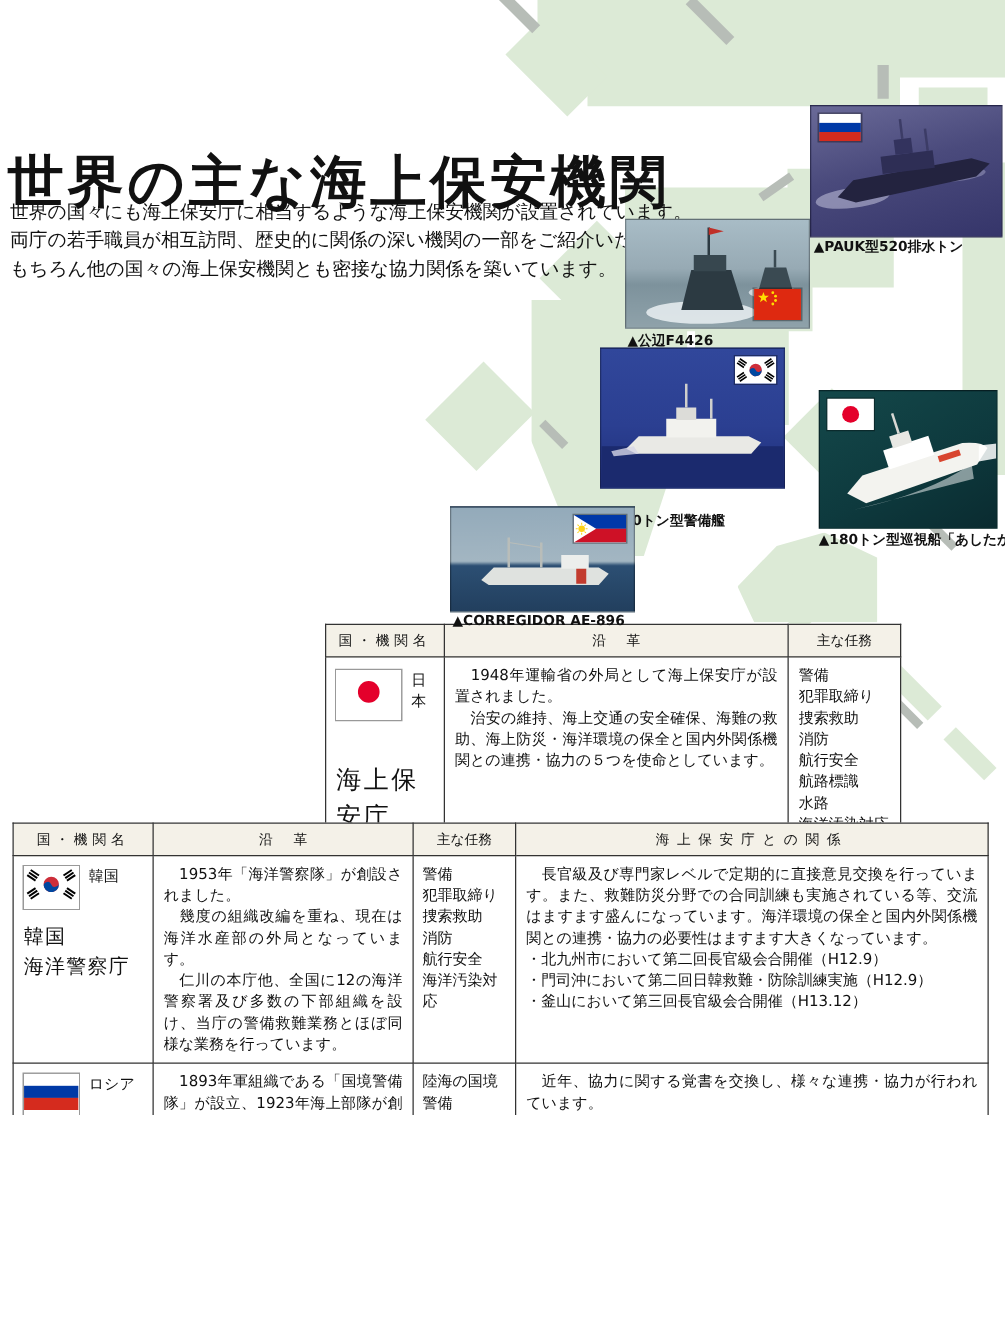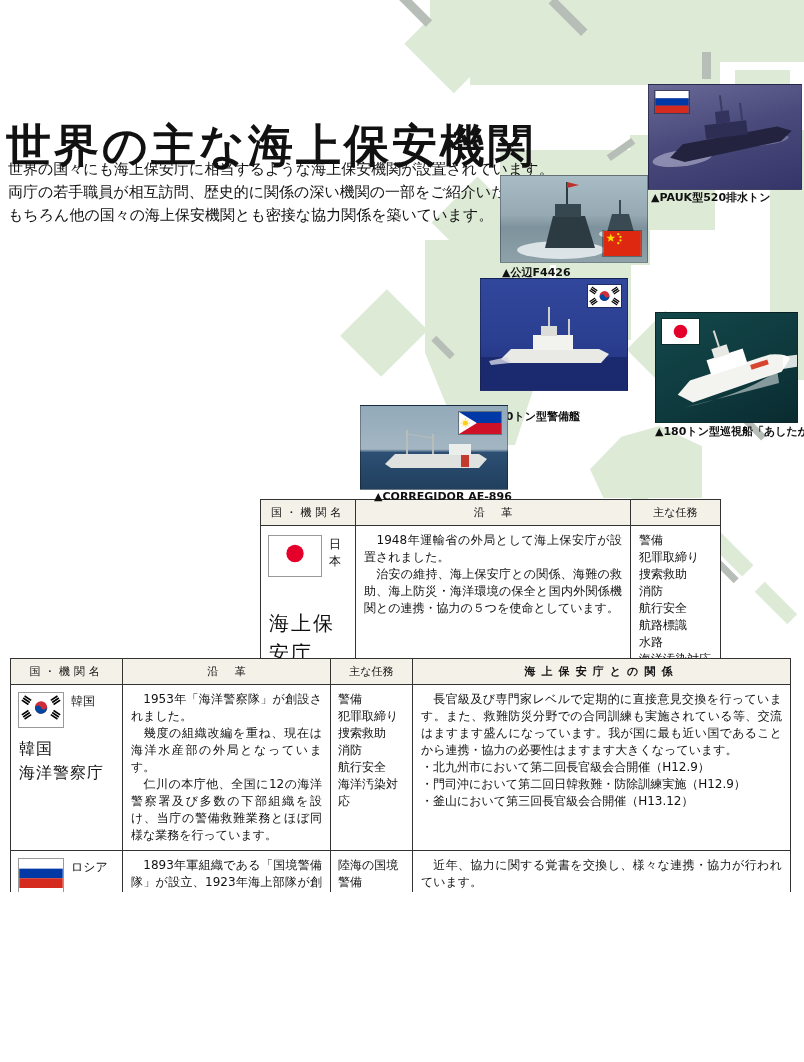--- a/index.html
+++ b/index.html
@@ -27,21 +27,21 @@
   .p-phil{background:linear-gradient(#93aaba 0%,#a3b6c2 52%,#2c4f73 56%,#223f5e 100%);}
   
   table{border-collapse:collapse;table-layout:fixed;background:#fff;}
   .jp-table{position:absolute;left:260px;top:499px;z-index:2;width:460px;}
   .main-table{position:absolute;left:10px;top:658px;z-index:2;width:780px;}
   th,td{border:1px solid #333;font-weight:normal;}
   th{background:#f4f1e8;font-size:11px;text-align:center;padding:5px 2px;}
   td{vertical-align:top;padding:6px 8px;font-size:12px;line-height:17px;}
   .ls-name{letter-spacing:.35em;}
   .ls-hist{letter-spacing:1.5em;text-indent:1.5em;}
-  .ls-rel{letter-spacing:.55em;font-weight:bold;}
+  .ls-rel{letter-spacing:.55em;}
   .pre{white-space:pre-line;}
   .just{text-align:justify;}
   .flagrow{display:flex;align-items:flex-start;gap:8px;margin:2px 0 10px 0;}
   .flagbox{position:relative;flex:0 0 auto;box-shadow:0 0 0 1px rgba(0,0,0,.4);}
   .flaglabel{font-size:12px;}
   .agency{font-size:16px;line-height:1.5;letter-spacing:1px;white-space:pre-line;}
   .agency-jp{font-size:20px;letter-spacing:2px;margin-top:32px;}
 </style>
 </head>
 <body>
@@ -213,21 +213,21 @@
           <line x1="3" y1="21" x2="6" y2="21"></line>
             <line x1="18" y1="21" x2="21" y2="21"></line>
           <line x1="5.6" y1="14.6" x2="7.8" y2="16.8"></line>
             <line x1="16.2" y1="25.2" x2="18.4" y2="27.4"></line>
           <line x1="5.6" y1="27.4" x2="7.8" y2="25.2"></line>
             <line x1="16.2" y1="16.8" x2="18.4" y2="14.6"></line>
         </g>
       </svg>
     </div>
   </div>
-  <div class="caption" style="left:374px;top:490px;">▲CORREGIDOR AE-896</div>
+  <div class="caption" style="left:362px;top:490px;">▲CORREGIDOR AE-896</div>
 
   <table class="jp-table">
     <colgroup>
         <col style="width:95px;">
         <col style="width:275px;">
         <col style="width:90px;">
       </colgroup>
     <tbody>
         <tr>
       <th class="ls-name">国・機関名</th>
@@ -241,21 +241,21 @@
             <svg width="52" height="35" viewBox="0 0 60 40">
                   <rect width="60" height="40" fill="#ffffff"></rect>
                   <circle cx="30" cy="20" r="10" fill="#e4002b"></circle>
                 </svg>
           </div>
           <span class="flaglabel">日本</span>
         </div>
         <div class="agency agency-jp">海上保安庁</div>
       </td>
       <td class="pre just">　1948年運輸省の外局として海上保安庁が設置されました。
-　治安の維持、海上保安庁との関係、海難の救助、海上防災・海洋環境の保全と国内外関係機関との連携・協力の５つを使命としています。</td>
+　治安の維持、海上交通の安全確保、海難の救助、海上防災・海洋環境の保全と国内外関係機関との連携・協力の５つを使命としています。</td>
       <td class="pre">警備
 犯罪取締り
 捜索救助
 消防
 航行安全
 航路標識
 水路
 海洋汚染対応</td>
     </tr>
   </tbody>
@@ -316,21 +316,21 @@
       </td>
       <td class="pre just">　1953年「海洋警察隊」が創設されました。
 　幾度の組織改編を重ね、現在は海洋水産部の外局となっています。
 　仁川の本庁他、全国に12の海洋警察署及び多数の下部組織を設け、当庁の警備救難業務とほぼ同様な業務を行っています。</td>
       <td class="pre" style="padding:6px 4px 6px 7px;">警備
 犯罪取締り
 捜索救助
 消防
 航行安全
 海洋汚染対応</td>
-      <td class="pre just">　長官級及び専門家レベルで定期的に直接意見交換を行っています。また、救難防災分野での合同訓練も実施されている等、交流はますます盛んになっています。我が国に最も近い国であることから連携・協力の必要性はますます大きくなっています。
+      <td class="pre just">　長官級及び専門家レベルで定期的に直接意見交換を行っています。また、救難防災分野での合同訓練も実施されている等、交流はますます盛んになっています。海洋環境の保全と国内外関係機関との連携・協力の必要性はますます大きくなっています。
 ・北九州市において第二回長官級会合開催（H12.9）
 ・門司沖において第二回日韓救難・防除訓練実施（H12.9）
 ・釜山において第三回長官級会合開催（H13.12）</td>
     </tr>
     <tr>
       <td style="height:114px;">
         <div class="flagrow">
           <div class="flagbox">
             <svg width="44" height="29" viewBox="0 0 60 40">
               <rect width="60" height="13.4" fill="#ffffff"></rect>

